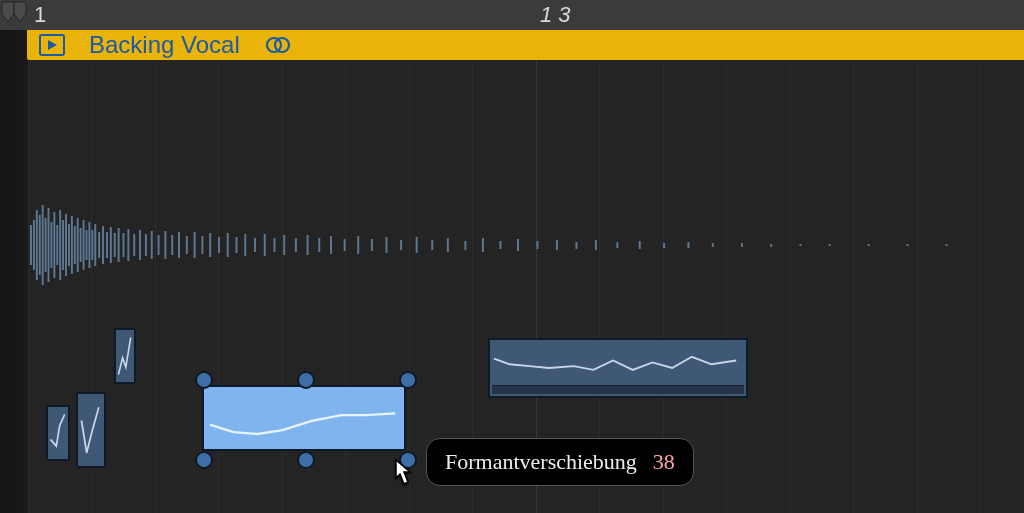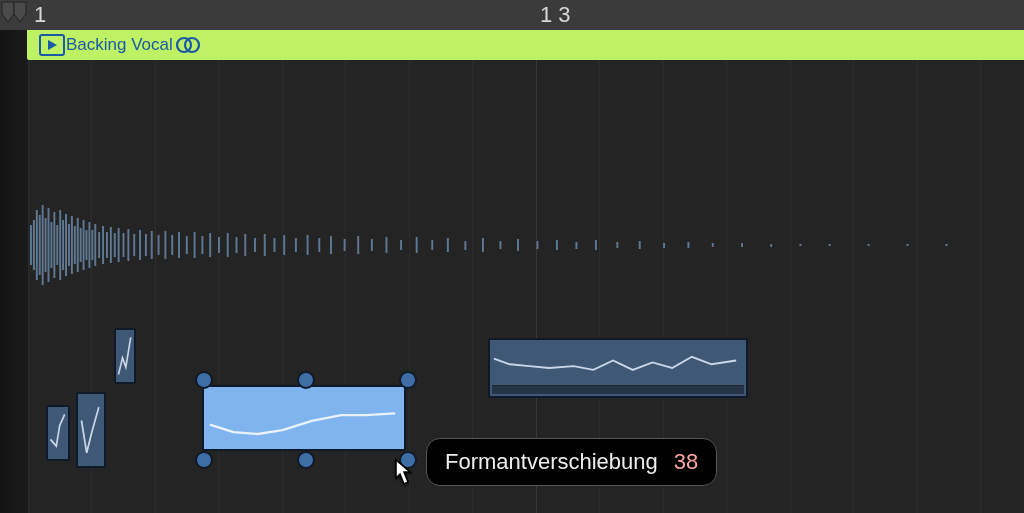--- a/index.html
+++ b/index.html
@@ -39,26 +39,26 @@
   }
   .playhead-flags svg { display:block; }
 
   
   .region-header {
     position: absolute;
     left: 27px;
     top: 30px;
     right: 0;
     height: 30px;
-    background: #bef264;
+    background: #eab308;
     display: flex;
     align-items: center;
-    gap: 1px;
+    gap: 24px;
     padding-left: 12px;
-    font-size: 17px;
+    font-size: 24px;
     color: #174b8a;
     border-bottom-left-radius: 2px;
   }
   .play-badge {
     width: 22px; height: 18px;
     border: 2px solid #1b5aa6;
     border-radius: 3px;
     display: flex; align-items: center; justify-content: center;
   }
   .play-badge svg { display:block; }
@@ -132,20 +132,21 @@
     background:#000;
     color:#eee;
     border-radius:14px;
     padding:10px 18px;
     display:flex;
     align-items:center;
     gap:16px;
     font-size:22px;
     box-shadow:none;
     border:1px solid #555;
+    font-family:Liberation Serif, serif;
   }
   .tooltip .val { color:#fca5a5; font-weight:500; font-size:22px; }
 
   
   .cursor {
     position:absolute;
     width:26px; height:30px;
     pointer-events:none;
   }
   .cursor svg { display:block; filter: drop-shadow(0 1px 1px rgba(0,0,0,0.9)); }
@@ -156,21 +157,21 @@
 <div class="frame">
 
   <div class="ruler">
     <div class="playhead-flags">
       <svg width="30" height="30" viewBox="0 0 30 30">
         <polygon points="2,2 14,2 14,14 8,22 2,14" fill="#4a4a4a" stroke="#222"></polygon>
         <polygon points="14,2 26,2 26,14 20,22 14,14" fill="#4a4a4a" stroke="#222"></polygon>
       </svg>
     </div>
     <span class="ruler-num" style="left:34px;">1</span>
-    <span class="ruler-num" style="left:540px;">1 3</span>
+    <span class="ruler-num" style="left:540px;font-style:italic;">1 3</span>
   </div>
 
   <div class="left-gutter"></div>
 
   <div class="region-header">
     <span class="play-badge">
       <svg width="12" height="12" viewBox="0 0 12 12">
           <polygon points="2,1 11,6 2,11" fill="#1b5aa6"></polygon>
         </svg>
     </span>

